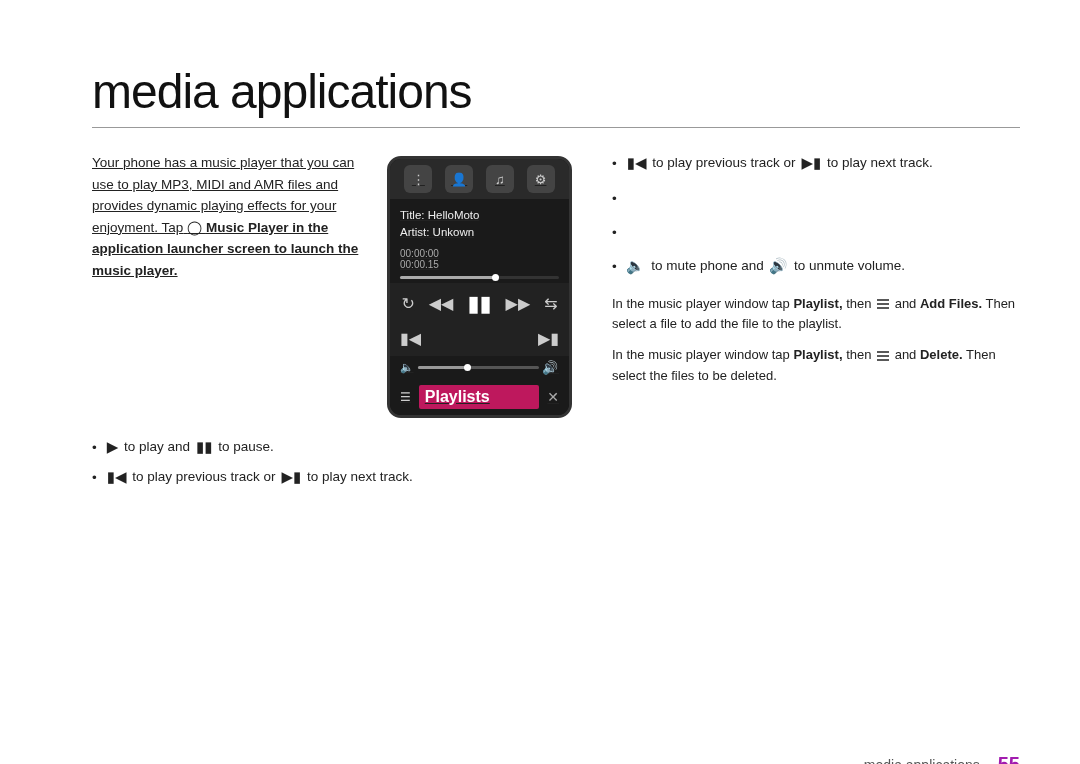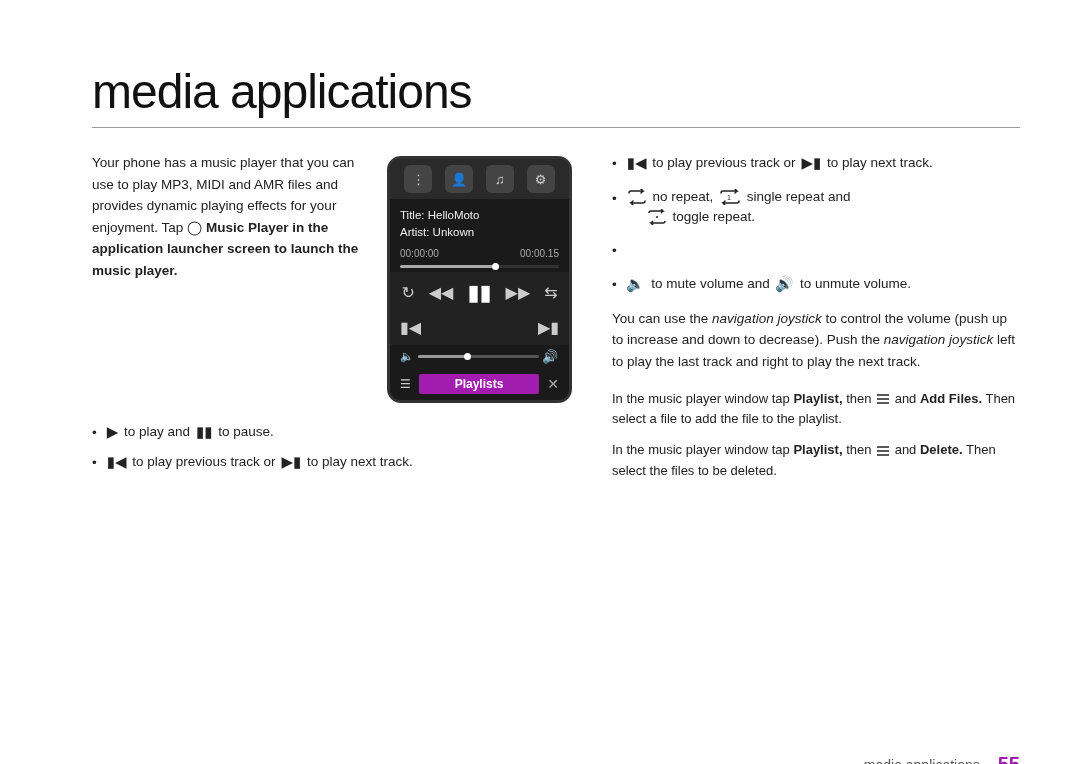--- a/index.html
+++ b/index.html
@@ -53,20 +53,21 @@
       font-size: 26px;
       font-weight: 400;
       color: #111;
       margin-bottom: 10px;
     }
 
     .section-body {
       display: flex;
       gap: 24px;
       margin-bottom: 18px;
+      text-decoration: underline;
     }
 
     .text-block {
       font-size: 13.5px;
       line-height: 1.6;
       color: #222;
     }
 
     .text-block strong, .text-block b {
       font-weight: bold;
@@ -115,20 +116,21 @@
       line-height: 1.5;
     }
 
     .phone-progress {
       background: #1a1a1a;
       padding: 2px 10px 6px 10px;
       display: flex;
       justify-content: space-between;
       font-size: 10px;
       color: #aaa;
+      flex-direction: column;
     }
 
     .progress-bar-container {
       background: #333;
       height: 3px;
       margin: 0 10px 4px 10px;
       border-radius: 2px;
       position: relative;
     }
 
@@ -230,24 +232,23 @@
     }
 
     .playlist-menu-icon {
       color: #ccc;
       font-size: 12px;
       margin-right: 4px;
     }
 
     .playlist-label {
       flex: 1;
-      background: #a21caf;
+      background: #be185d;
       color: #fff;
-      text-align: center;
-      font-size: 12px;
+      font-size: 16px;
       font-weight: bold;
       padding: 3px 6px;
       border-radius: 2px;
     }
 
     .playlist-close {
       color: #aaa;
       font-size: 14px;
       margin-left: 4px;
     }
@@ -441,63 +442,37 @@
           <span>
             <span class="icon-inline">▮◀</span>
             <span>to play previous track or</span>
             <span class="icon-inline">▶▮</span>
             <span>to play next track.</span>
           </span>
         </div>
 
         <div class="bullet-item">
           <span class="bullet-dot">•</span>
-          <span>
-            
-            <svg width="20" height="16" viewBox="0 0 20 16" style="vertical-align:middle;margin:0 2px">
-              <path d="M2 4 Q2 2 4 2 L16 2 L14 0 M16 2 L14 4" stroke="#222" stroke-width="1.5" fill="none" stroke-linecap="round"></path>
-              <path d="M18 12 Q18 14 16 14 L4 14 L6 16 M4 14 L6 12" stroke="#222" stroke-width="1.5" fill="none" stroke-linecap="round"></path>
-            </svg>
-            <span>no repeat,</span>
-            
-            <svg width="22" height="16" viewBox="0 0 22 16" style="vertical-align:middle;margin:0 2px">
-              <path d="M2 4 Q2 2 4 2 L18 2 L16 0 M18 2 L16 4" stroke="#222" stroke-width="1.5" fill="none" stroke-linecap="round"></path>
-              <path d="M20 12 Q20 14 18 14 L4 14 L6 16 M4 14 L6 12" stroke="#222" stroke-width="1.5" fill="none" stroke-linecap="round"></path>
-              <text x="10" y="11" font-size="7" text-anchor="middle" fill="#222">1</text>
-            </svg>
-            <span>single repeat and</span>
-            <br>
-            
-            <svg width="20" height="16" viewBox="0 0 20 16" style="vertical-align:middle;margin:0 2px;margin-left:22px">
-              <path d="M2 4 Q2 2 4 2 L16 2 L14 0 M16 2 L14 4" stroke="#222" stroke-width="1.5" fill="none"></path>
-              <path d="M18 12 Q18 14 16 14 L4 14 L6 16 M4 14 L6 12" stroke="#222" stroke-width="1.5" fill="none"></path>
-              <path d="M9 8 L11 8" stroke="#222" stroke-width="1.5"></path>
-            </svg>
-            <span>toggle repeat.</span>
-          </span>
         </div>
 
         <div class="bullet-item">
           <span class="bullet-dot">•</span>
         </div>
 
         <div class="bullet-item">
           <span class="bullet-dot">•</span>
           <span>
             <span class="icon-inline">🔈</span>
-            <span>to mute volume and</span>
+            <span>to mute phone and</span>
             <span class="icon-inline">🔊</span>
             <span>to unmute volume.</span>
           </span>
         </div>
       </div>
 
-      <p class="nav-text">
-        You can use the <em>navigation joystick</em> to control the volume (push up to increase and down to decrease). Push the <em>navigation joystick</em> left to play the last track and right to play the next track.
-      </p>
 
       <div class="playlist-section">
 
         <p class="playlist-para">
           In the music player window tap <strong>Playlist,</strong> then
           <svg width="16" height="12" viewBox="0 0 16 12" style="vertical-align:middle;display:inline-block">
             <line x1="2" y1="2" x2="14" y2="2" stroke="#222" stroke-width="1.5"></line>
             <line x1="2" y1="6" x2="14" y2="6" stroke="#222" stroke-width="1.5"></line>
             <line x1="2" y1="10" x2="14" y2="10" stroke="#222" stroke-width="1.5"></line>
           </svg>

